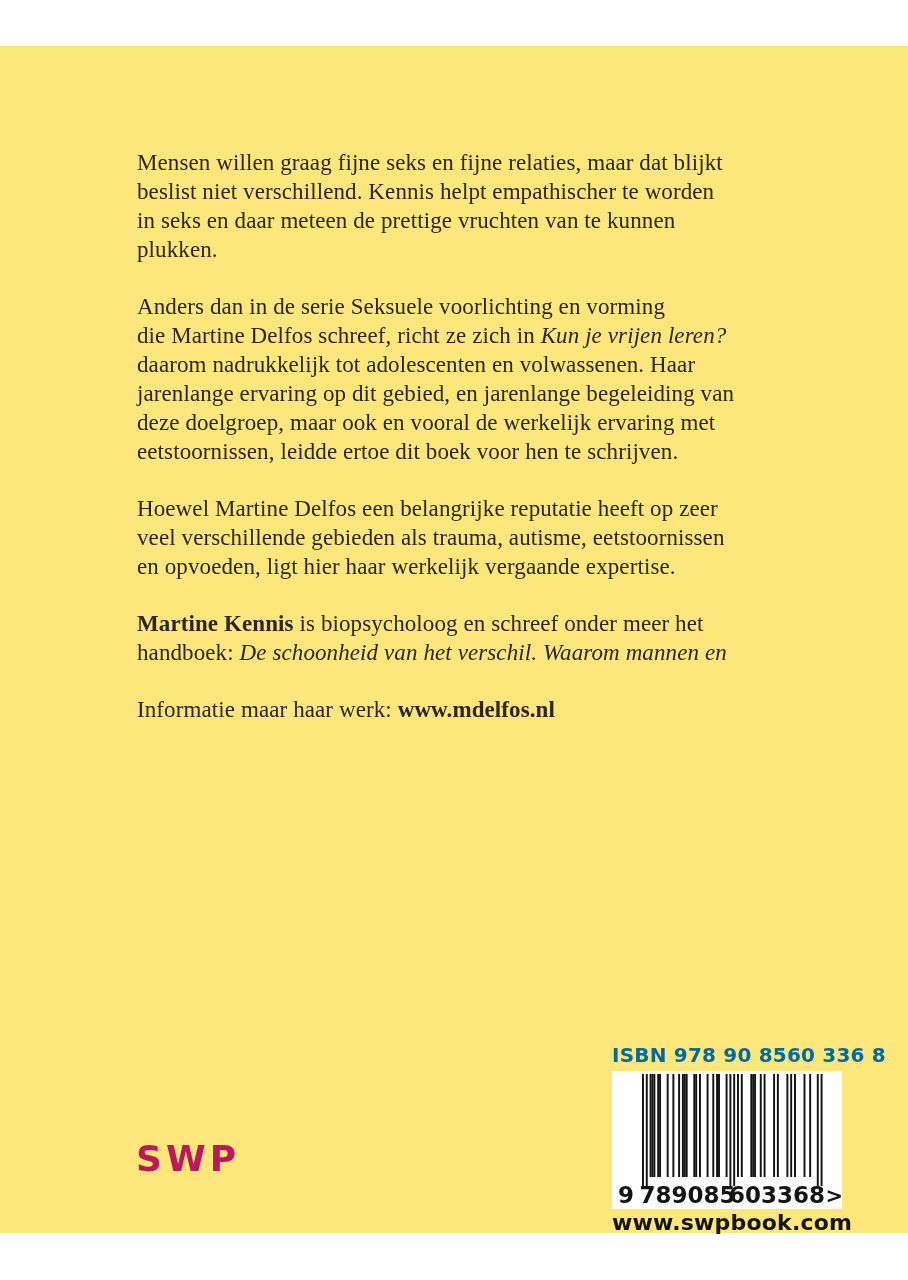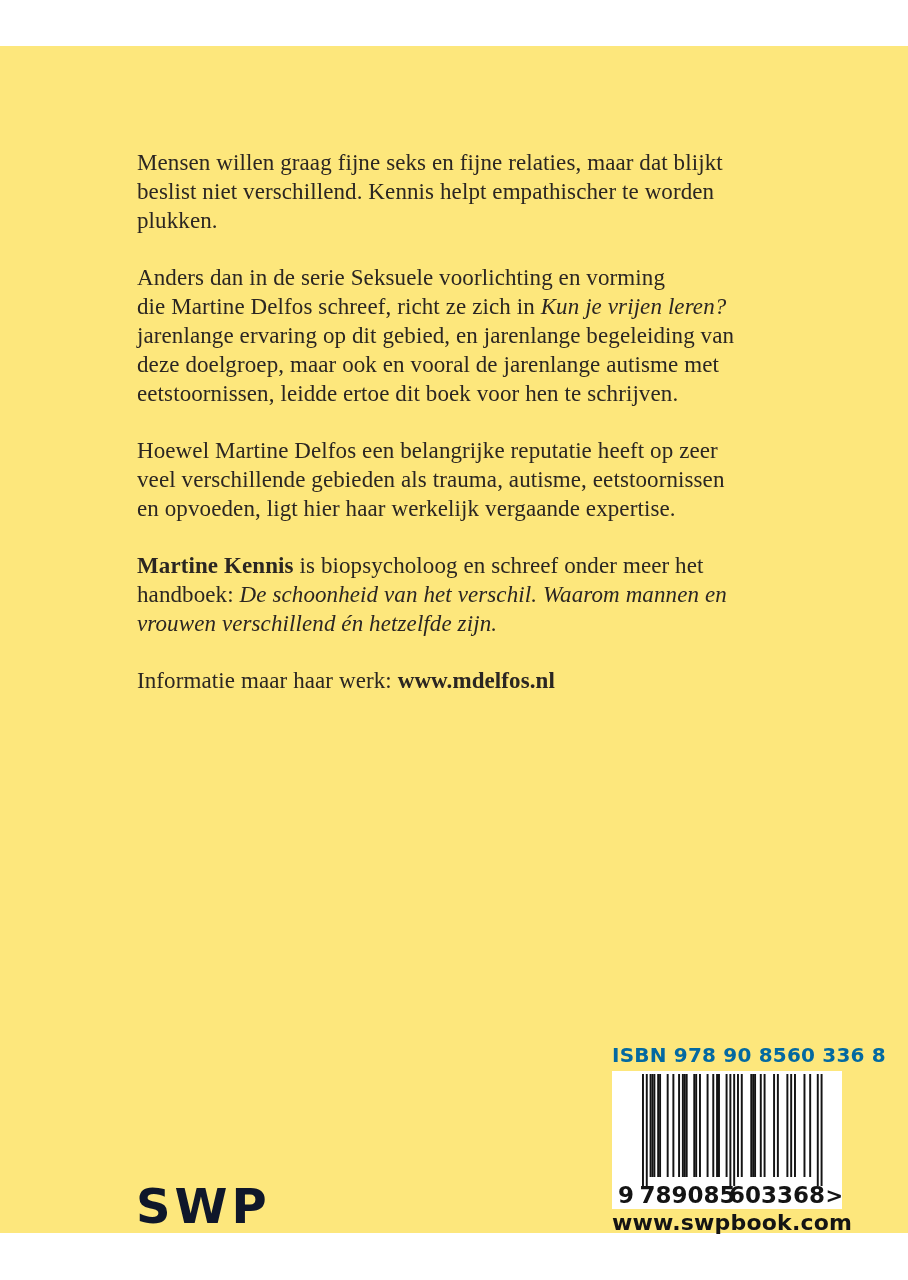--- a/index.html
+++ b/index.html
@@ -48,54 +48,55 @@
     font-weight: bold; fill: #141414;
   }
   .website {
     position: absolute; left: 612px; top: 1164px; 
     width: 230px; text-align: right;
     font-family: "DejaVu Sans", "Liberation Sans", sans-serif;
     font-weight: bold; font-size: 22px; letter-spacing: 0.2px;
     color: #141414; white-space: nowrap;
   }
   .logo {
-    position: absolute; left: 136px; top: 1132px; 
+    position: absolute; left: 136px; top: 1092px; 
     font-family: "DejaVu Sans", "Liberation Sans", sans-serif;
-    font-weight: bold; font-size: 48px; letter-spacing: 4px;
-    color: #0f172a;
+    font-weight: bold; font-size: 36px; letter-spacing: 4px;
+    color: #be185d;
   }
 </style>
 </head>
 <body>
 
 <div class="page">
   <div class="cover">
 
     <div class="text-block">
         <div class="para">
           <div class="line"><span class="r-n">Mensen willen graag fijne seks en fijne relaties, maar dat blijkt</span></div>
           <div class="line"><span class="r-n">beslist niet verschillend. Kennis helpt empathischer te worden</span></div>
+          <div class="line"><span class="r-n">in seks en daar meteen de prettige vruchten van te kunnen</span></div>
           <div class="line"><span class="r-n">plukken.</span></div>
         </div>
         <div class="para">
           <div class="line"><span class="r-n">Anders dan in de serie Seksuele voorlichting en vorming</span></div>
           <div class="line"><span class="r-n">die Martine Delfos schreef, richt ze zich in </span><span class="r-i">Kun je vrijen leren?</span></div>
+          <div class="line"><span class="r-n">daarom nadrukkelijk tot adolescenten en volwassenen. Haar</span></div>
           <div class="line"><span class="r-n">jarenlange ervaring op dit gebied, en jarenlange begeleiding van</span></div>
-          <div class="line"><span class="r-n">deze doelgroep, maar ook en vooral de jarenlange autisme met</span></div>
+          <div class="line"><span class="r-n">deze doelgroep, maar ook en vooral de werkelijk ervaring met</span></div>
           <div class="line"><span class="r-n">eetstoornissen, leidde ertoe dit boek voor hen te schrijven.</span></div>
         </div>
         <div class="para">
           <div class="line"><span class="r-n">Hoewel Martine Delfos een belangrijke reputatie heeft op zeer</span></div>
           <div class="line"><span class="r-n">veel verschillende gebieden als trauma, autisme, eetstoornissen</span></div>
           <div class="line"><span class="r-n">en opvoeden, ligt hier haar werkelijk vergaande expertise.</span></div>
         </div>
         <div class="para">
           <div class="line"><span class="r-b">Martine Kennis</span><span class="r-n"> is biopsycholoog en schreef onder meer het</span></div>
           <div class="line"><span class="r-n">handboek: </span><span class="r-i">De schoonheid van het verschil. Waarom mannen en</span></div>
-          <div class="line"><span class="r-i">vrouwen verschillend én hetzelfde zijn.</span></div>
         </div>
         <div class="para">
           <div class="line"><span class="r-n">Informatie maar haar werk: </span><span class="r-b">www.mdelfos.nl</span></div>
         </div>
       </div>
 
     <div class="isbn-label">ISBN 978 90 8560 336 8</div>
 
     <div class="barcode-box">
       <svg id="barcode-svg" width="230" height="138" viewBox="0 0 230 138">

